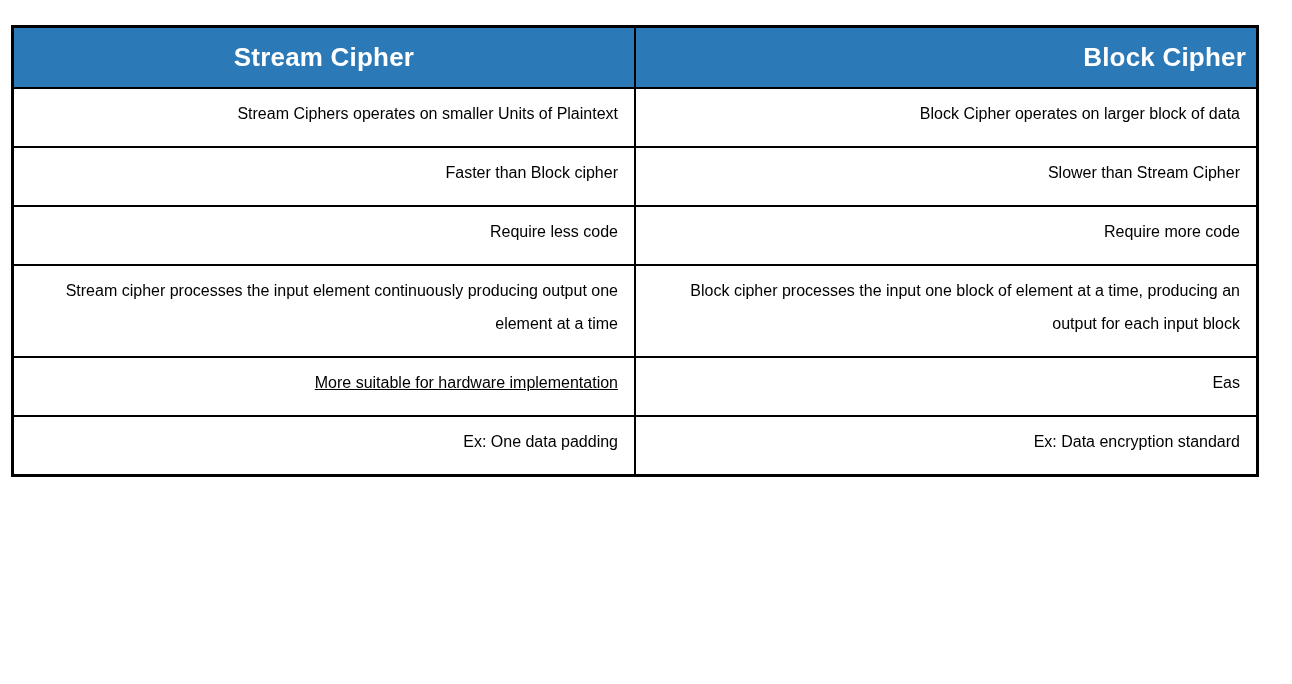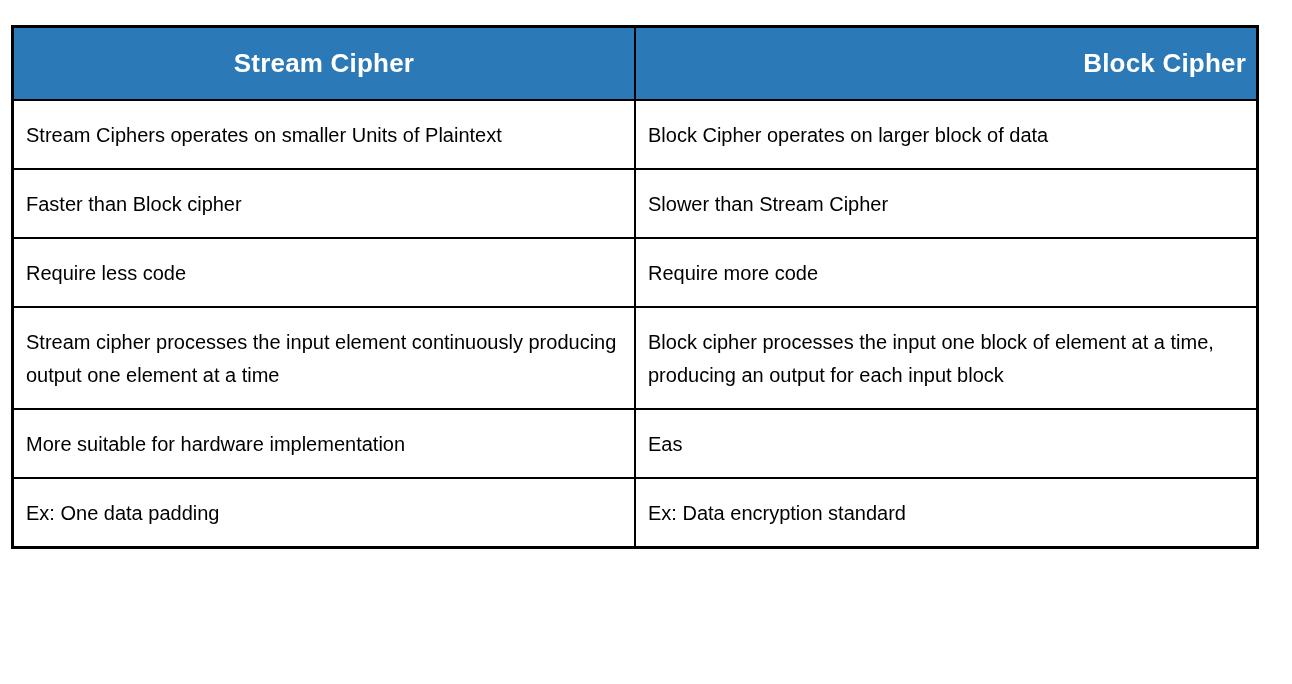--- a/index.html
+++ b/index.html
@@ -18,35 +18,35 @@
     width: 1248px;
     border-collapse: collapse;
     table-layout: fixed;
     border: 3px solid var(--border-color);
   }
   table.cipher-table th,
   table.cipher-table td {
     border: 2px solid var(--border-color);
   }
   table.cipher-table th {
-    height: 73px;
+    height: 61px;
     font-size: 26px;
     font-weight: 700;
     letter-spacing: 0.2px;
     text-align: center;
     vertical-align: middle;
     padding: 0 10px;
   }
   table.cipher-table td {
-    font-size: 20px;
+    font-size: 16px;
     line-height: 33px;
     color: #000000;
-    text-align: left;
+    text-align: right;
     vertical-align: top;
-    padding: 18px 16px 16px 12px;
+    padding: 8px 16px 16px 12px;
     word-wrap: break-word;
   }
 </style>
 </head>
 <body style="background: rgb(255, 255, 255);">
 
 <div class="canvas">
   <table class="cipher-table">
     <thead>
       <tr>
@@ -65,21 +65,21 @@
         </tr>
         <tr>
           <td style="color: rgb(0, 0, 0);">Require less code</td>
           <td style="color: rgb(0, 0, 0);">Require more code</td>
         </tr>
         <tr>
           <td style="color: rgb(0, 0, 0);">Stream cipher processes the input element continuously producing output one element at a time</td>
           <td style="color: rgb(0, 0, 0);">Block cipher processes the input one block of element at a time, producing an output for each input block</td>
         </tr>
         <tr>
-          <td style="color: rgb(0, 0, 0);">More suitable for hardware implementation</td>
+          <td style="color: rgb(0, 0, 0); text-decoration: underline;">More suitable for hardware implementation</td>
           <td style="color: rgb(0, 0, 0);">Eas</td>
         </tr>
         <tr>
           <td style="color: rgb(0, 0, 0);">Ex: One data padding</td>
           <td style="color: rgb(0, 0, 0);">Ex: Data encryption standard</td>
         </tr>
       </tbody>
   </table>
 </div>
 

